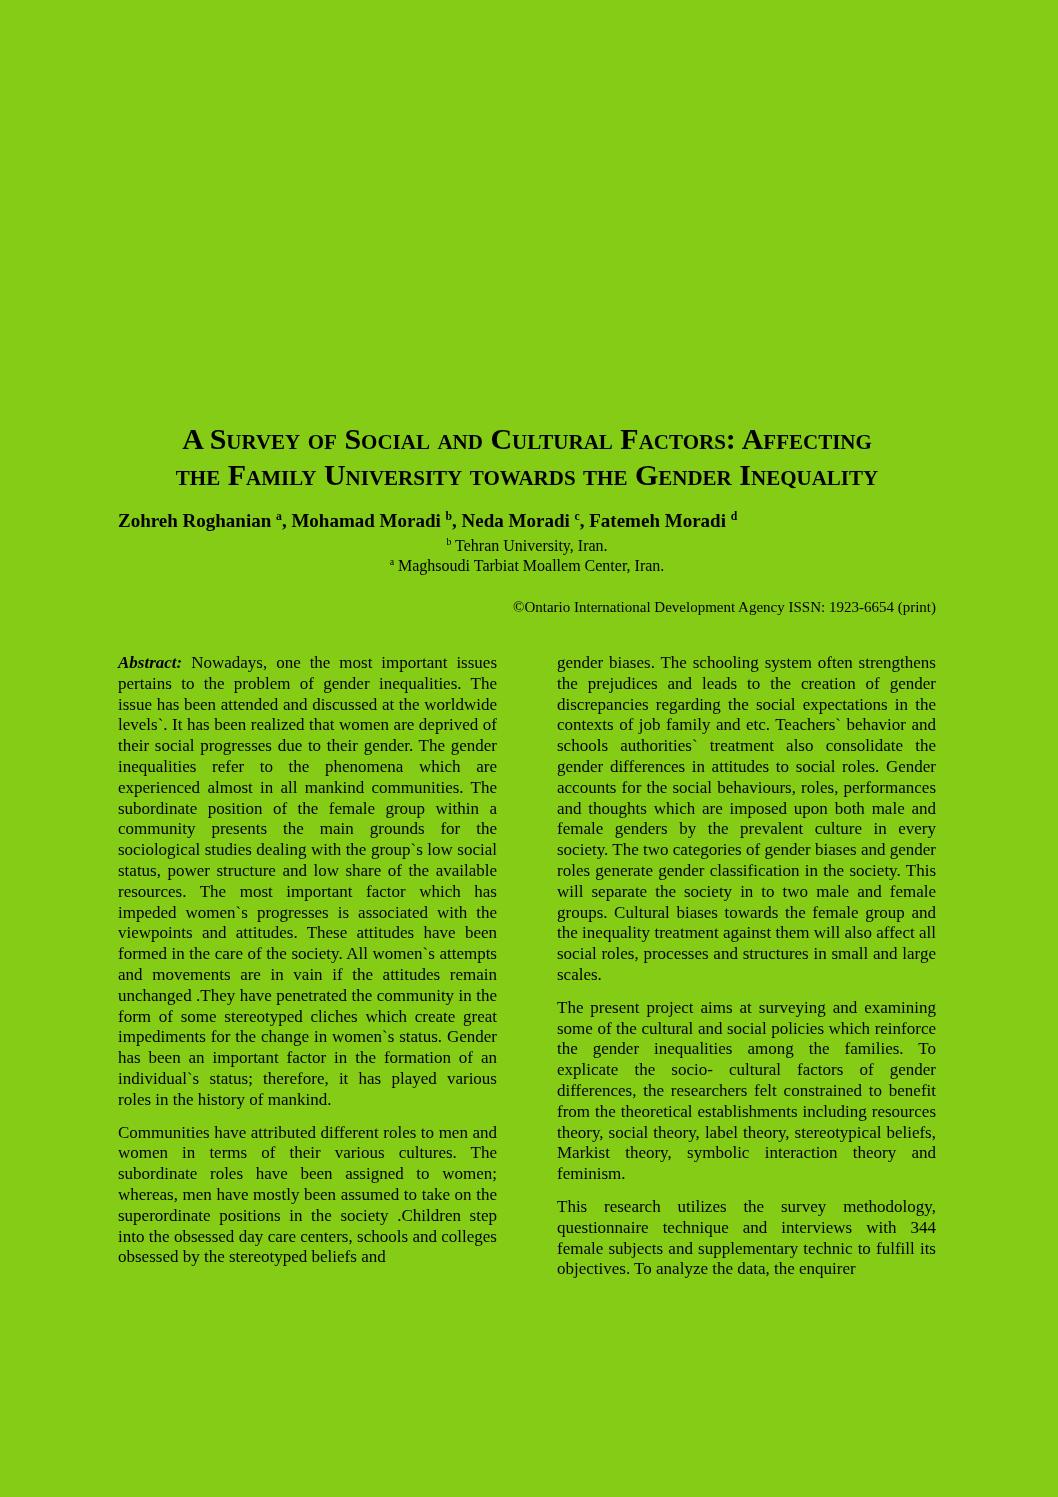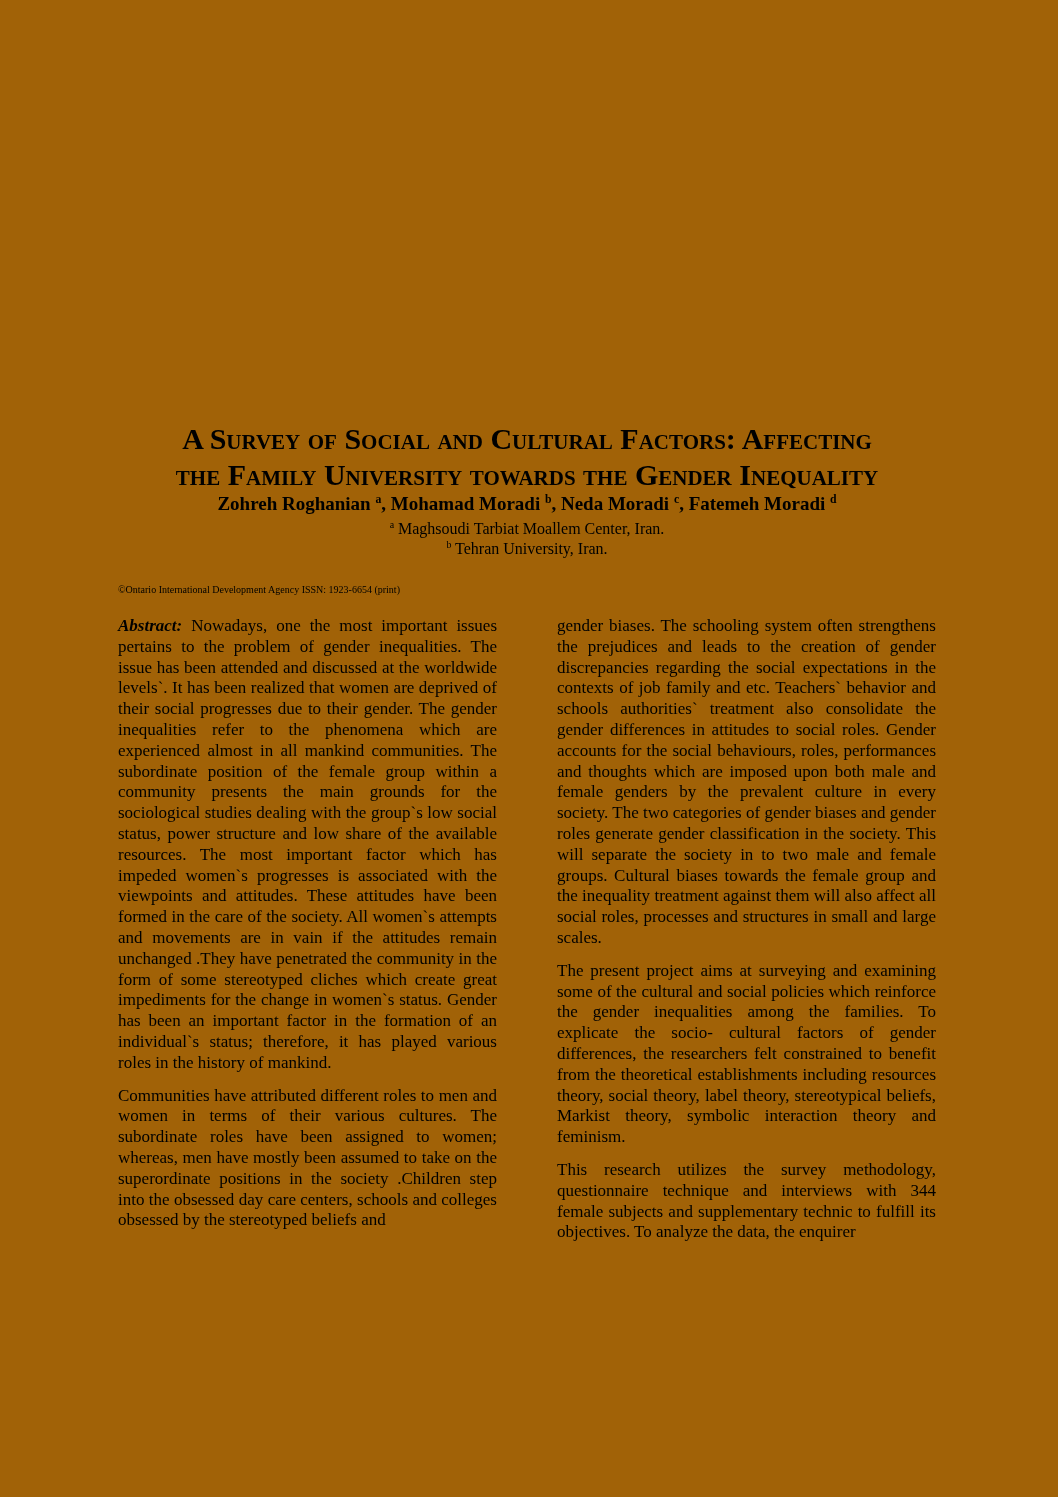--- a/index.html
+++ b/index.html
@@ -1,66 +1,66 @@
 <!DOCTYPE html>
 <html><head>
 <meta charset="utf-8">
 <style>
   html, body { margin: 0; padding: 0; background: #ffffff; }
   .page {
     position: relative;
     width: 1058px;
     height: 1497px;
-    background: #a16207;
+    background: #84cc16;
     color: #000000;
     font-family: "Liberation Serif", serif;
     overflow: hidden;
   }
   .content {
     position: absolute;
     left: 118px;
     top: 0;
     width: 818px;
   }
   .title {
     margin: 0;
     padding-top: 421px;
     text-align: center;
     font-size: 30px;
     line-height: 36px;
     font-weight: bold;
     font-variant: small-caps;
   }
   .authors {
-    text-align: center;
+    margin-top: 17px;
     font-size: 19px;
     font-weight: bold;
   }
   .affiliations {
     margin-top: 4px;
     text-align: center;
     font-size: 16px;
     line-height: 20px;
   }
   .issn {
     margin-top: 23px;
-    text-align: left;
-    font-size: 10px;
+    text-align: right;
+    font-size: 15px;
     line-height: 16px;
     font-family: Liberation Serif, serif;
   }
   sup {
     font-size: 62%;
     line-height: 0;
     vertical-align: super;
   }
   .columns {
     display: flex;
     gap: 60px;
-    margin-top: 18px;
+    margin-top: 38px;
     font-size: 17px;
     line-height: 20.8px;
     text-align: justify;
   }
   .col { width: 379px; }
   .col p { margin: 0 0 12px 0; }
   .ab-label { font-weight: bold; font-style: italic; }
 </style>
 </head>
 <body>
@@ -71,22 +71,22 @@
     <h1 class="title">
       <span>A Survey of Social and Cultural Factors: Affecting</span><br>
       <span>the Family University towards the Gender Inequality</span>
     </h1>
 
     <div class="authors">
       <span>Zohreh Roghanian </span><sup>a</sup><span>, Mohamad Moradi </span><sup>b</sup><span>, Neda Moradi </span><sup>c</sup><span>, Fatemeh Moradi </span><sup>d</sup>
     </div>
 
     <div class="affiliations">
+      <div><sup>b</sup><span> Tehran University, Iran.</span></div>
       <div><sup>a</sup><span> Maghsoudi Tarbiat Moallem Center, Iran.</span></div>
-      <div><sup>b</sup><span> Tehran University, Iran.</span></div>
     </div>
 
     <div class="issn">
       <div>©Ontario International Development Agency ISSN: 1923-6654 (print)</div>
     </div>
 
     <div class="columns">
       <div class="col">
         <p><span class="ab-label">Abstract:</span> <span>Nowadays, one the most important issues pertains to the problem of gender inequalities. The issue has been attended and discussed at the worldwide levels`. It has been realized that women are deprived of their social progresses due to their gender. The gender inequalities refer to the phenomena which are experienced almost in all mankind communities. The subordinate position of the female group within a community presents the main grounds for the sociological studies dealing with the group`s low social status, power structure and low share of the available resources. The most important factor which has impeded women`s progresses is associated with the viewpoints and attitudes. These attitudes have been formed in the care of the society. All women`s attempts and movements are in vain if the attitudes remain unchanged .They have penetrated the community in the form of some stereotyped cliches which create great impediments for the change in women`s status. Gender has been an important factor in the formation of an individual`s status; therefore, it has played various roles in the history of mankind.</span></p>
         <p>Communities have attributed different roles to men and women in terms of their various cultures. The subordinate roles have been assigned to women; whereas, men have mostly been assumed to take on the superordinate positions in the society .Children step into the obsessed day care centers, schools and colleges obsessed by the stereotyped beliefs and</p>

